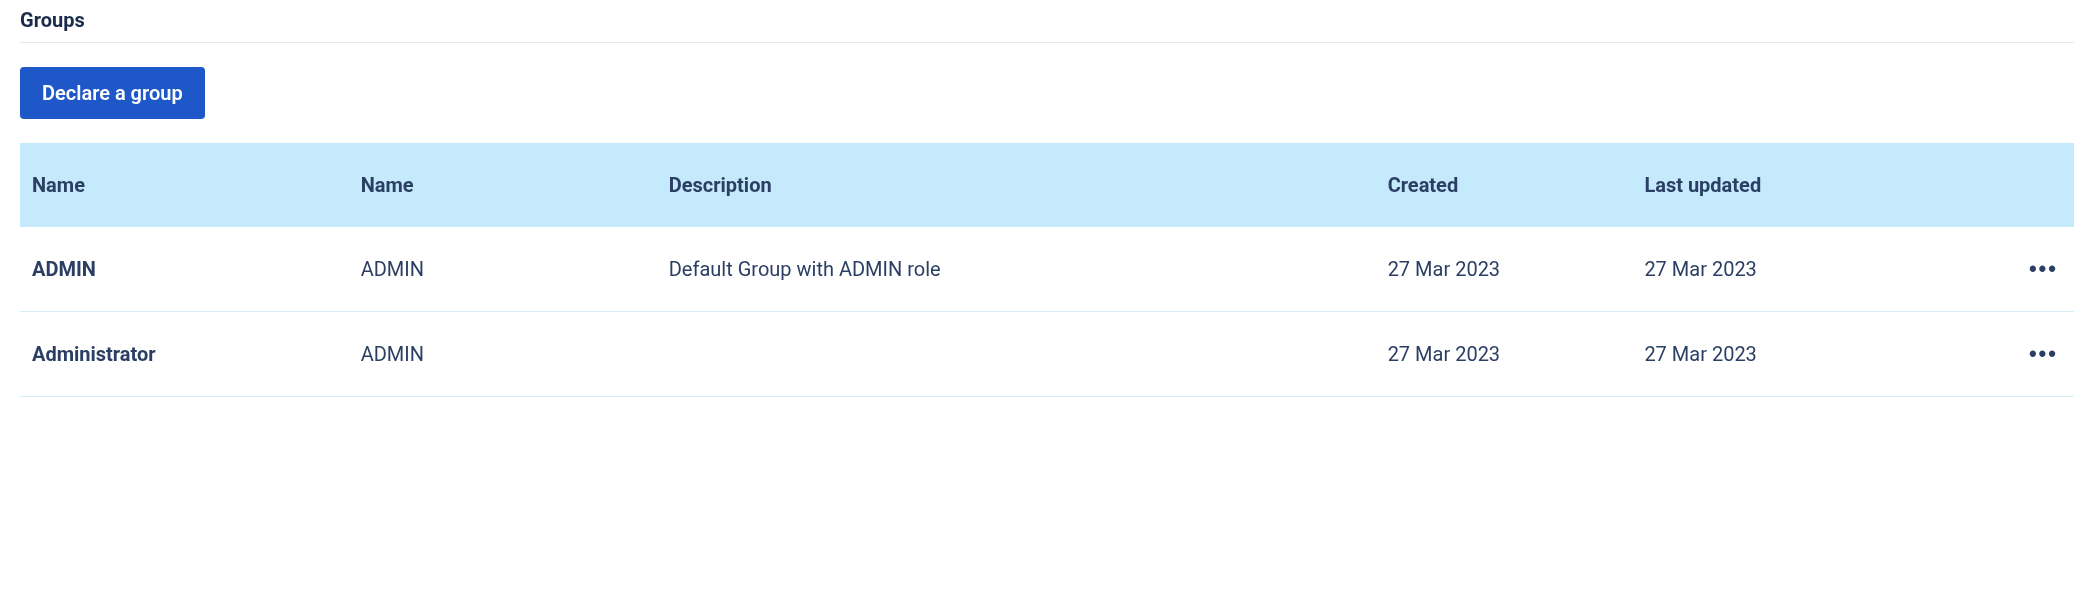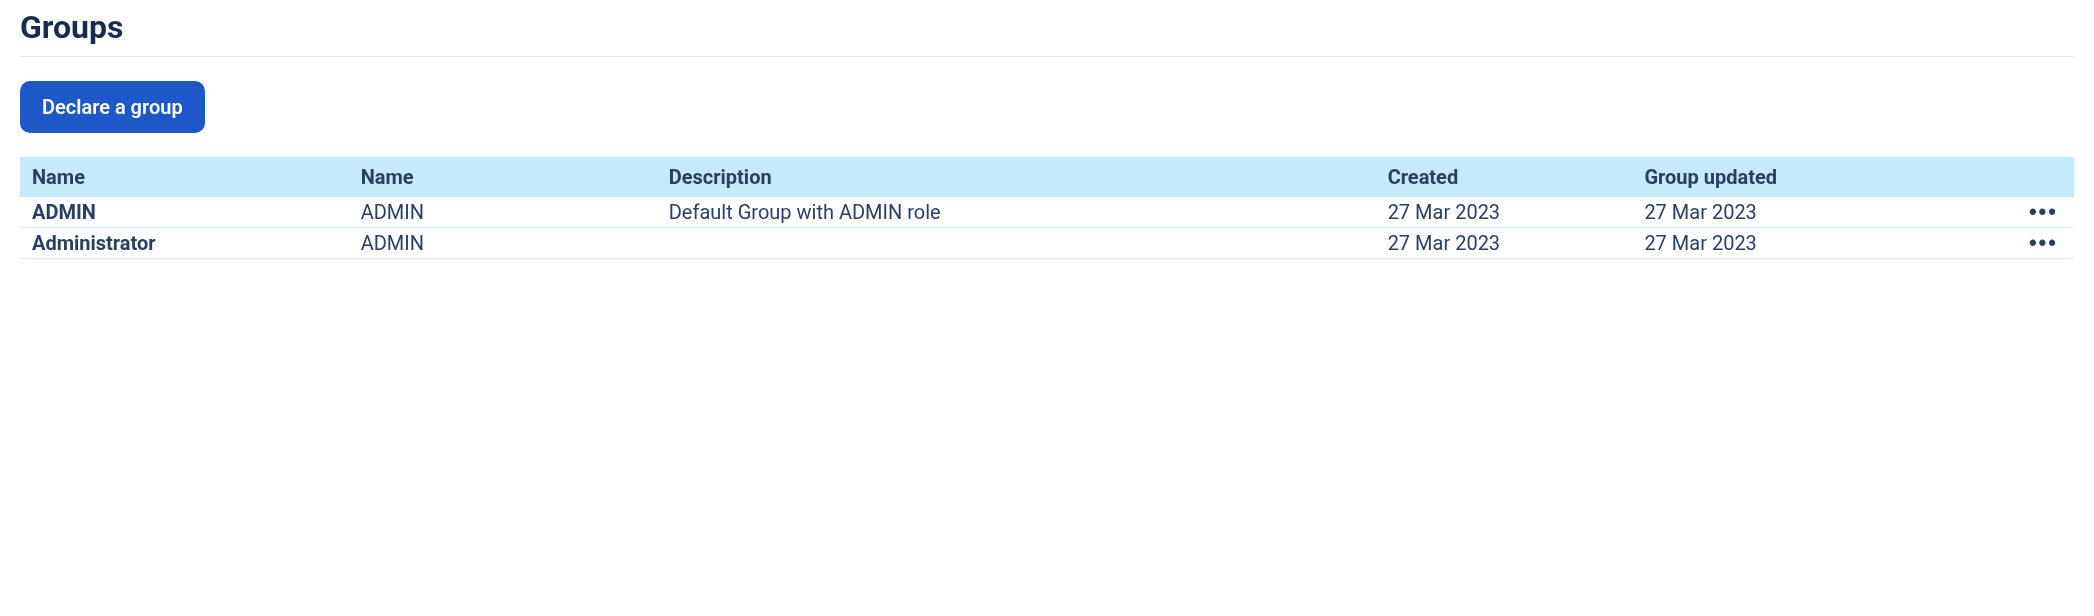--- a/index.html
+++ b/index.html
@@ -3,60 +3,60 @@
   <meta charset="utf-8">
   <style>
     * { box-sizing: border-box; margin: 0; padding: 0; }
     body {
       font-family: -apple-system, BlinkMacSystemFont, "Segoe UI", Roboto, "Helvetica Neue", Arial, sans-serif;
       background: #ffffff;
       padding: 0 20px;
       color: #1a2b4c;
     }
     .page-title {
-      font-size: 32px;
+      font-size: 20px;
       font-weight: 700;
       color: #1a2b4c;
       padding: 8px 0 10px 0;
       border-bottom: 1px solid #e5e7eb;
     }
     .action-area {
       padding: 24px 0 24px 0;
     }
     .primary-btn {
       display: inline-block;
       background: #1d57c8;
       color: #ffffff;
       font-weight: 600;
       font-size: 20px;
       border: none;
-      border-radius: 10px;
+      border-radius: 4px;
       padding: 14px 22px;
       cursor: pointer;
       font-family: inherit;
     }
     .groups-table {
       width: 100%;
       border-collapse: collapse;
       table-layout: fixed;
     }
     .groups-table thead {
       background: #c4eafb;
     }
     .groups-table th {
       text-align: left;
       font-size: 20px;
       font-weight: 700;
       color: #2b3e63;
-      padding: 8px 12px;
+      padding: 30px 12px;
     }
     .groups-table td {
       font-size: 20px;
       color: #2b3e63;
-      padding: 0 12px;
+      padding: 27px 12px;
       border-bottom: 1px solid #d6eef7;
       vertical-align: middle;
       margin-top: 16px;
     }
     .groups-table .name-cell {
       font-weight: 700;
       color: #2b3e63;
     }
     .col-name   { width: 16%; }
     .col-role   { width: 15%; }
@@ -93,21 +93,21 @@
     <col class="col-created">
       <col class="col-updated">
       <col class="col-actions">
   </colgroup>
   <thead>
     <tr>
       <th>Name</th>
       <th>Name</th>
       <th>Description</th>
       <th>Created</th>
-      <th>Group updated</th>
+      <th>Last updated</th>
       <th></th>
     </tr>
   </thead>
   <tbody id="groups-tbody">
   <tr>
         <td class="name-cell">ADMIN</td>
         <td>ADMIN</td>
         <td>Default Group with ADMIN role</td>
         <td>27 Mar 2023</td>
         <td>27 Mar 2023</td>

